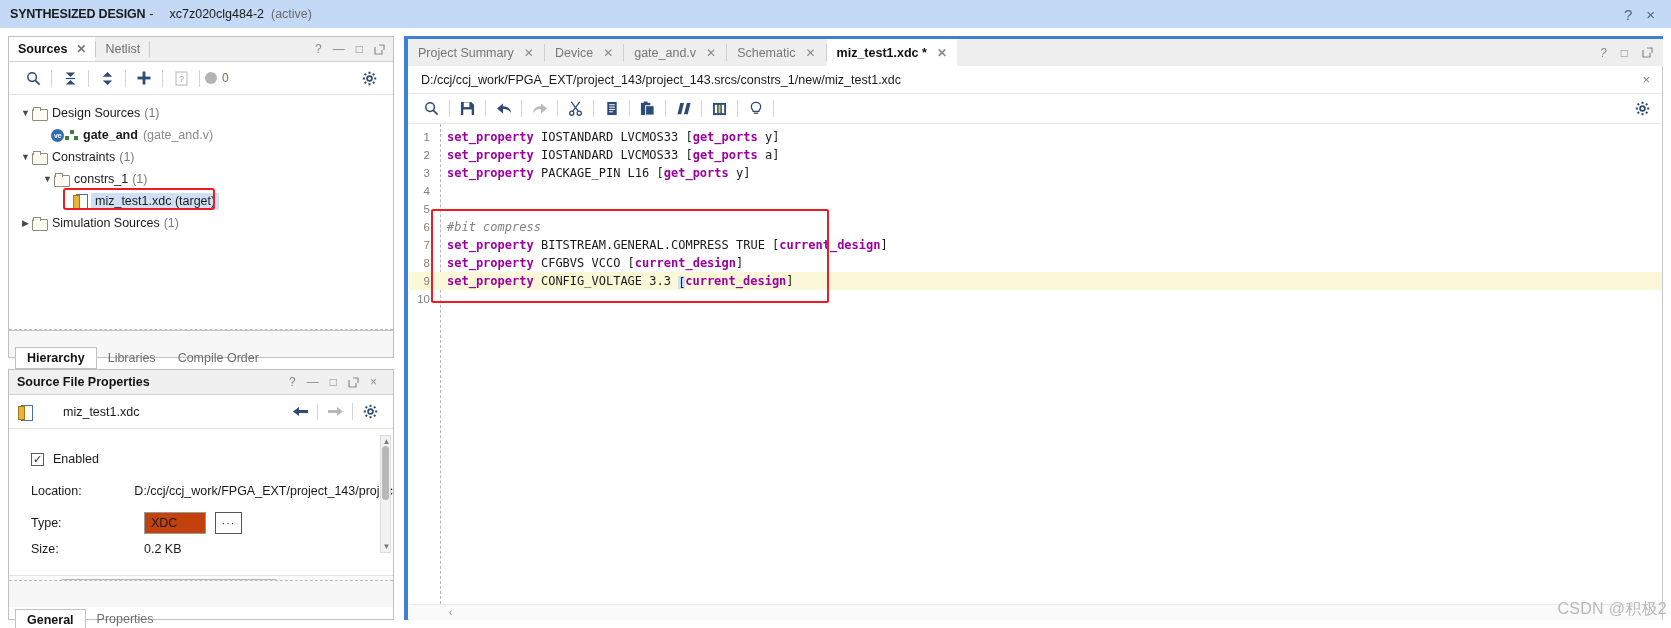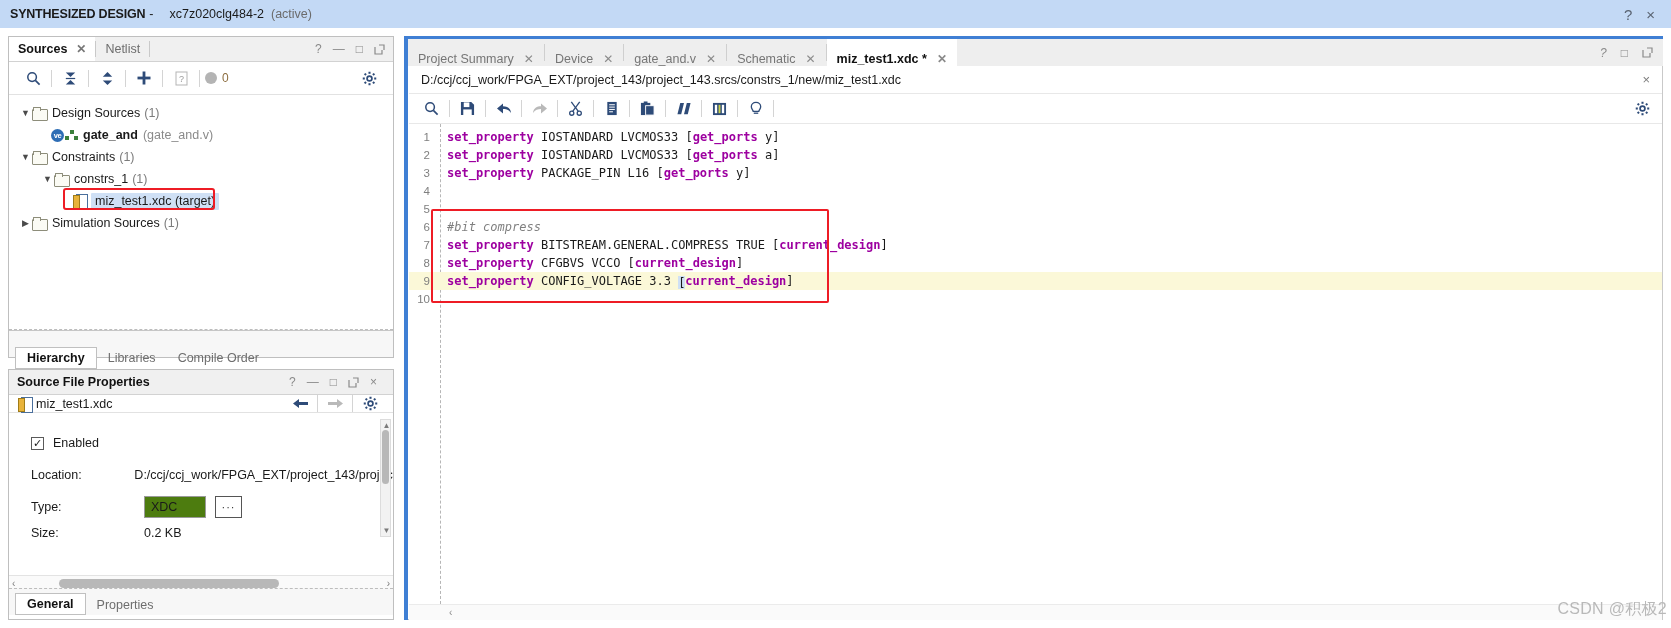--- a/index.html
+++ b/index.html
@@ -74,52 +74,52 @@
   .tree-tabs { position:absolute; left:0; bottom:0; width:100%; height:27px; background:#f7f7f7; border-top:1px solid #c6c6c6;
                display:flex; align-items:center; padding-left:6px;}
   .ttab { font-size:12.5px; color:#6e6e6e; padding:3px 11px; cursor:default;margin-top:28px;}
   .ttab.active { color:#111; font-weight:bold; border:1px solid #c0c0c0; background:#fff;}
   .dashed-sep { position:absolute; left:0; bottom:27px; width:100%; border-top:1px dashed #bdbdbd;}
 
   
   .props-panel { position:absolute; left:0; top:333px; width:386px; height:251px; border:1px solid #bfbfbf; background:#fff;}
   .props-head { height:25px; background:#f0f0f0; display:flex; align-items:center; padding:0 8px; border-bottom:1px solid #d2d2d2;}
   .props-title { font-weight:bold; font-size:12.5px; color:#111;}
-  .props-file { height:18px; display:flex; align-items:center; padding:0 9px; border-bottom:1px solid #e2e2e2;}
+  .props-file { height:34px; display:flex; align-items:center; padding:0 9px; border-bottom:1px solid #e2e2e2;gap:27px;}
   .props-file-name { font-size:12.5px;}
   .props-nav { margin-left:auto; display:flex; align-items:center; gap:0;}
   .arrow-btn { width:28px; height:22px; display:flex; align-items:center; justify-content:center; cursor:default; font-size:15px;}
   .props-body { position:relative; height:132px; padding:14px 0 0 0; overflow:hidden;}
   .prow { display:flex; align-items:center; height:32px; padding-left:22px; font-size:12.5px;}
   .prow-label { width:113px; color:#1a1a1a;}
   .chk { width:13px; height:13px; border:1px solid #5a5a5a; background:#fff; display:inline-flex; align-items:center;
          justify-content:center; font-size:11px; color:#1a1a1a; margin-right:9px;}
   .pval { color:#1a1a1a; white-space:nowrap; overflow:hidden;}
-  .typebox { width:62px; height:22px; border:1px solid #9a9a9a; background:#4d7c0f; display:flex; align-items:center; padding-left:6px; font-size:12.5px;}
+  .typebox { width:62px; height:22px; border:1px solid #9a9a9a; background:#c2410c; display:flex; align-items:center; padding-left:6px; font-size:12.5px;}
   .dotsbtn { width:27px; height:22px; border:1px solid #555; background:#fff; margin-left:9px; display:flex; align-items:center;
              justify-content:center; font-size:11px; color:#333; letter-spacing:1px; cursor:default;}
   .vscroll { position:absolute; right:2px; top:6px; width:11px; height:118px; background:#f2f2f2; border:1px solid #dcdcdc;}
   .vscroll-thumb { position:absolute; left:1px; top:10px; width:7px; height:54px; background:#b8b8b8; border-radius:4px;}
   .vsc-arrow { position:absolute; left:0; width:11px; height:11px; color:#7a7a7a; font-size:8px; display:flex; align-items:center; justify-content:center;}
   .hscroll { position:absolute; left:0; bottom:29px; width:100%; height:15px; background:#fafafa; border-top:1px solid #e3e3e3;
              display:flex; align-items:center; padding:0 3px;}
   .hscroll-track { flex:1; height:9px; margin:0 4px; position:relative;}
   .hscroll-thumb { position:absolute; left:40px; width:220px; height:9px; background:#b8b8b8; border-radius:5px;}
   .hsc-arrow { color:#7a7a7a; font-size:10px;}
-  .props-tabs { position:absolute; left:0; bottom:4px; width:100%; height:27px; background:#f7f7f7; border-top:1px dashed #bdbdbd;
-               display:flex; align-items:flex-end; padding-left:6px;}
+  .props-tabs { position:absolute; left:0; bottom:12px; width:100%; height:27px; background:#f7f7f7; border-top:1px dashed #bdbdbd;
+               display:flex; align-items:flex-start; padding-left:6px;}
 
   
   .editor-region { position:absolute; left:404px; top:36px; width:1259px; height:584px; }
   .ed-border { position:absolute; inset:0; border:1px solid #c9c9c9; background:#fff;}
   .ed-accent { position:absolute; left:0; top:0; width:4px; height:584px; background:#3f7fd4;}
   .ed-accent-top { position:absolute; left:0; top:0; width:1259px; height:3px; background:#3f7fd4;}
 
   .ed-tabbar { position:absolute; left:4px; top:3px; right:0; height:27px; background:#eeeeee; display:flex; align-items:stretch;}
-  .etab { display:flex; align-items:flex-end; padding:0 10px; font-size:12.5px; color:#767676; cursor:default; background:#eeeeee;}
+  .etab { display:flex; align-items:center; padding:0 10px; font-size:12.5px; color:#767676; cursor:default; background:#eeeeee;}
   .etab.active { background:#fff; color:#111; font-weight:bold;}
   .etab .x { margin-left:10px; color:#8a8a8a; font-size:12px;}
   .etab-sep { width:1px; background:#cfcfcf; margin:5px 0;}
   .ed-ctrls { margin-left:auto; display:flex; align-items:center; gap:14px; padding:0 10px; color:#8a8a8a; font-size:12px; background:#eeeeee;}
 
   .ed-path { position:absolute; left:5px; top:30px; right:1px; height:28px; background:#fff; display:flex; align-items:center; padding-left:12px;
              border-bottom:1px solid #e8e8e8;}
   .ed-path-txt { font-size:12.5px; color:#1a1a1a;}
   .ed-path-x { margin-left:auto; padding-right:12px; color:#7d7d7d; font-size:13px; cursor:default;}
 

